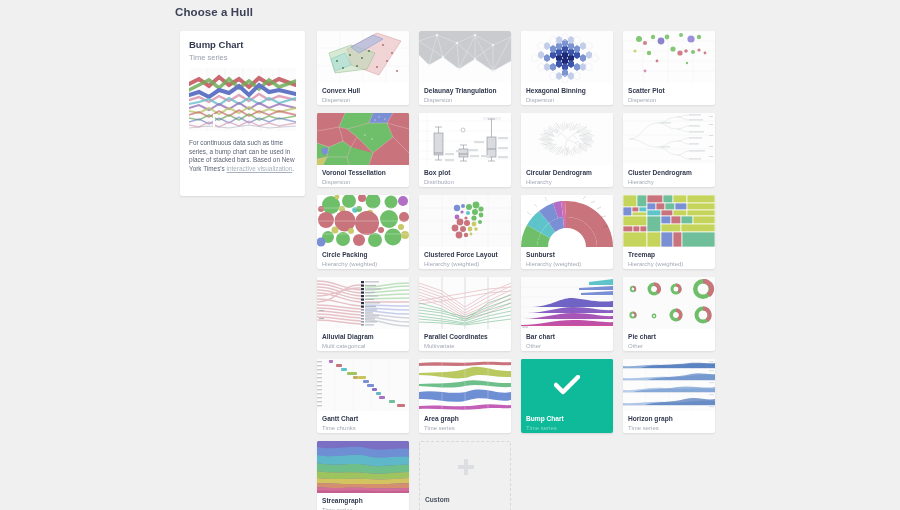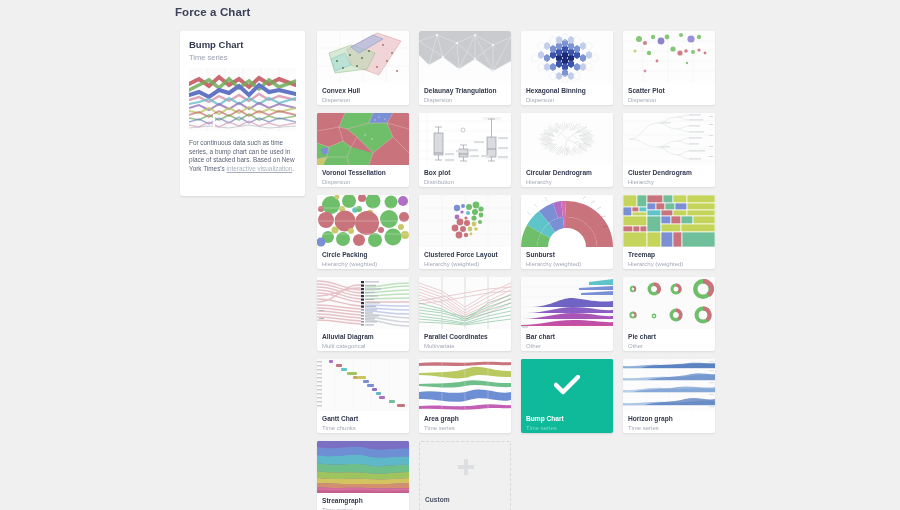--- a/index.html
+++ b/index.html
@@ -74,21 +74,21 @@
   .plus { position:absolute; left:50%; top:50%; transform:translate(-50%,-50%); }
 
   svg { display:block; }
   .fill { position:absolute; inset:0; width:100%; height:100%; }
 </style>
 </head>
 <body>
 
 <div class="page">
 
-  <div class="page-title">Force a Chart</div>
+  <div class="page-title">Choose a Hull</div>
 
   <div class="detail-panel">
     <div class="detail-title">Bump Chart</div>
     <div class="detail-sub">Time series</div>
     <div class="detail-thumb">
       <svg class="fill" viewBox="0 0 107 63" preserveAspectRatio="none">
         <rect width="107" height="63" fill="#fcfcfd"></rect>
         <g stroke="#e9eaee" stroke-width=".4">
           <line x1="18" y1="0" x2="18" y2="63"></line>
             <line x1="36" y1="0" x2="36" y2="63"></line>

